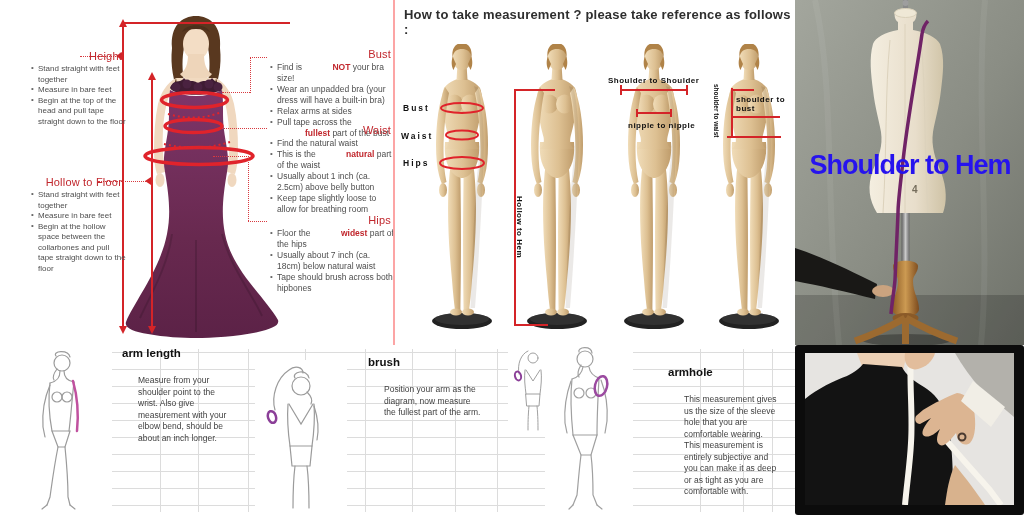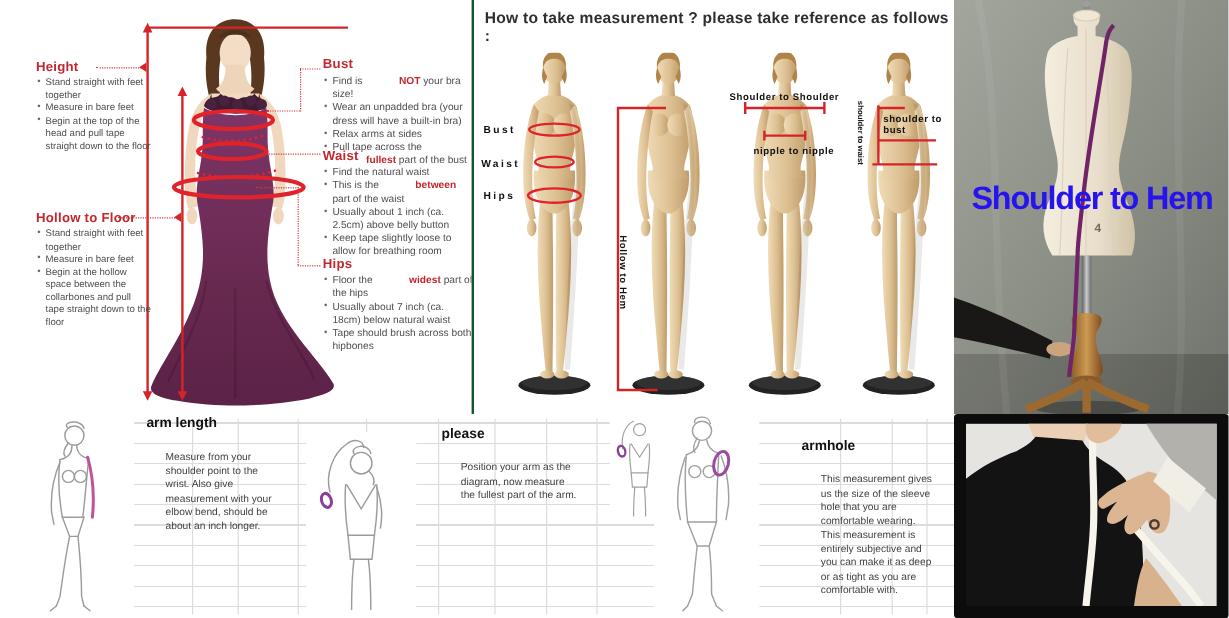--- a/index.html
+++ b/index.html
@@ -3,33 +3,33 @@
 <meta charset="utf-8">
 <style>
   html,body{margin:0;padding:0;background:#fff;}
   .stage{position:relative;width:1024px;height:515px;overflow:hidden;background:#fff;
          font-family:"Liberation Sans",sans-serif;}
   .abs{position:absolute;}
 
   
   #left-panel{left:0;top:0;width:393px;height:345px;background:#fff;}
   .meas-section{position:absolute;}
-  .meas-title{font-size:11px;font-weight:bold;color:#c1272d;margin:0 0 2px;letter-spacing:.2px;}
+  .meas-title{font-size:11px;font-weight:normal;color:#c1272d;margin:0 0 2px;letter-spacing:.2px;text-align:right;}
   .ul-meas{list-style:none;margin:2px 0 0;padding:0;}
   .ul-meas li{position:relative;padding-left:8px;color:#4e4e4e;}
   .ul-meas li::before{content:"\2022";position:absolute;left:1px;top:-1px;font-size:8px;color:#666;}
   .col-l li{font-size:8px;line-height:10.5px;width:88px;}
   .col-r li{font-size:8.5px;line-height:11px;width:118px;}
   .em{color:#c1272d;font-weight:bold;padding-left:28px;}
   .dotted-h{position:absolute;border-top:1px dotted #d8393f;height:0;}
   .dotted-v{position:absolute;border-left:1px dotted #d8393f;width:0;}
   .arr-l{position:absolute;width:0;height:0;border-top:4px solid transparent;border-bottom:4px solid transparent;border-right:6px solid #d42428;}
 
   
-  #middle-panel{left:393px;top:0;width:402px;height:345px;background:#fff;border-left:2px solid #14532d;box-sizing:border-box;}
+  #middle-panel{left:393px;top:0;width:402px;height:345px;background:#fff;border-left:2px solid #fca5a5;box-sizing:border-box;}
   #mid-header{position:absolute;left:9px;top:7px;width:390px;font-size:13px;font-weight:bold;color:#2e2e2e;letter-spacing:.2px;}
   .mann{position:absolute;top:44px;width:95px;height:290px;}
   .mlabel{position:absolute;font-weight:bold;color:#101010;}
   .mlabel.sp{letter-spacing:2px;font-size:8.5px;}
   .mlabel.tight{font-size:8px;letter-spacing:.5px;}
   .rot90{transform:rotate(90deg);transform-origin:0 0;white-space:nowrap;}
 
   
   #right-photo{left:795px;top:0;width:229px;height:345px;}
   #hem-caption{position:absolute;left:3px;top:150px;width:224px;text-align:center;
@@ -193,21 +193,21 @@
           <li><span>Find is </span><b class="em">NOT</b><span> your bra size!</span></li>
           <li><span>Wear an unpadded bra (your dress will have a built-in bra)</span></li>
           <li><span>Relax arms at sides</span></li>
           <li><span>Pull tape across the </span><b class="em">fullest</b><span> part of the bust</span></li>
         </ul>
     </div>
     <div class="meas-section col-r" style="left:269px;top:124px;width:122px">
       <h4 class="meas-title">Waist</h4>
       <ul class="ul-meas">
           <li><span>Find the natural waist</span></li>
-          <li><span>This is the </span><b class="em">between</b><span> part of the waist</span></li>
+          <li><span>This is the </span><b class="em">natural</b><span> part of the waist</span></li>
           <li><span>Usually about 1 inch (ca. 2.5cm) above belly button</span></li>
           <li><span>Keep tape slightly loose to allow for breathing room</span></li>
         </ul>
     </div>
     <div class="meas-section col-r" style="left:269px;top:214px;width:122px">
       <h4 class="meas-title">Hips</h4>
       <ul class="ul-meas">
           <li><span>Floor the </span><b class="em">widest</b><span> part of the hips</span></li>
           <li><span>Usually about 7 inch (ca. 18cm) below natural waist</span></li>
           <li><span>Tape should brush across both hipbones</span></li>
@@ -323,21 +323,21 @@
         <path d="M20,50 C16,36 22,18 34,10 C40,5 48,7 48,13"></path>
         <path d="M34,44 L46,64 L58,44"></path>
         <path d="M33,44 C32,58 33,72 35,86 M59,44 C60,58 59,72 57,86"></path>
         <path d="M35,86 L57,86 L55,106 L37,106 Z"></path>
         <path d="M40,106 C38,122 38,136 38,148 M52,106 C54,122 54,136 54,148"></path>
         <path d="M59,46 C63,58 64,70 62,80"></path>
       </g>
       <ellipse cx="17" cy="57" rx="4" ry="6" transform="rotate(-18 17 57)" stroke="#8b3f98" stroke-width="2.5" fill="none"></ellipse>
     </svg>
     <div class="sketch-block abs" style="left:368px;top:11px;width:130px">
-      <h3>please</h3>
+      <h3>brush</h3>
       <p>Position your arm as the diagram, now measure the fullest part of the arm.</p>
     </div>
 
     <svg class="abs" style="left:508px;top:1px" width="50" height="88" viewBox="0 0 50 88">
       <rect width="50" height="88" fill="#fff"></rect>
       <g stroke="#a0a0a0" stroke-width="1" fill="none" stroke-linecap="round">
         <circle cx="25" cy="12" r="5"></circle>
         <path d="M11,28 C9,18 13,8 20,5"></path>
         <path d="M18,24 L25,35 L32,24"></path>
         <path d="M17,24 C16,32 17,40 18,48 M33,24 C34,32 33,40 32,48"></path>

